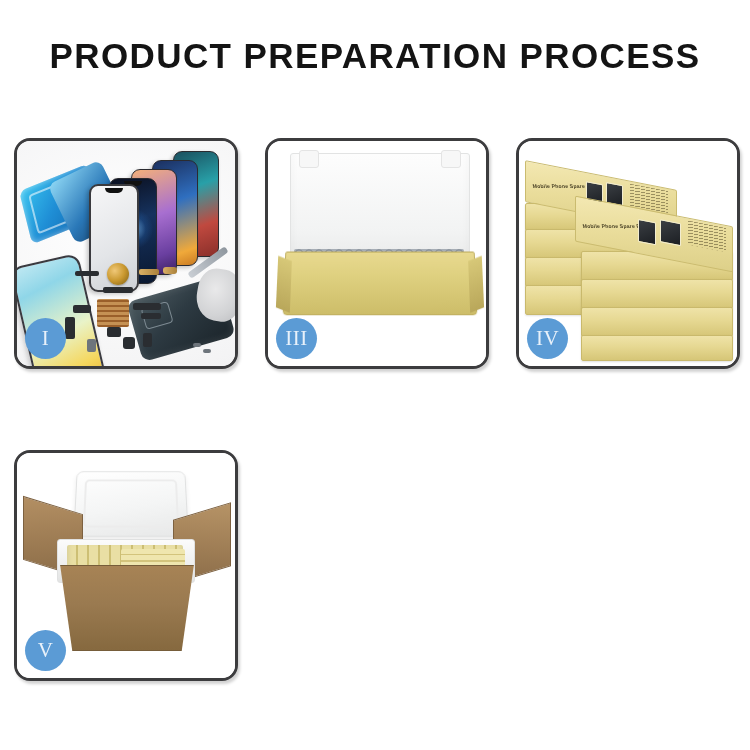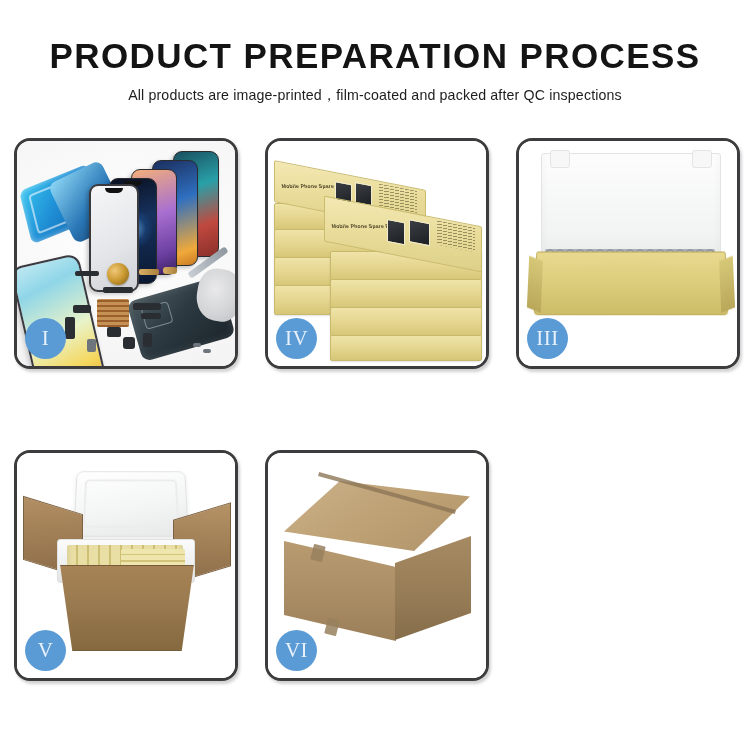--- a/index.html
+++ b/index.html
@@ -366,21 +366,20 @@
     position:absolute; background: rgba(152,128,94,0.85); border-radius:1px;
   }
 </style>
 </head>
 <body>
 
 <div class="page">
 
   <div class="header">
     <div class="title">PRODUCT PREPARATION PROCESS</div>
-    <div class="subtitle">All products are image-printed，film-coated and packed after QC inspections</div>
   </div>
 
   <div class="grid">
 
     <div class="panel">
       <div class="panel-art p1">
         <div class="adhesive"></div>
         <div class="adhesive2"></div>
 
         <div class="phone-fan">
@@ -417,20 +416,29 @@
         <div class="sm light" style="left:186px; top:208px; width:8px; height:4px;"></div>
 
         <div class="tweezers"></div>
         <div class="hand"></div>
       </div>
       <div class="badge">I</div>
     </div>
 
 
     <div class="panel">
+      <div class="panel-art p3">
+        <div class="lid"></div>
+        <div class="bubblefill"></div>
+        <div class="boxbase"></div>
+      </div>
+      <div class="badge">III</div>
+    </div>
+
+    <div class="panel">
       <div class="panel-art p4">
         <div class="stack">
 
           <div class="kbox" style="left:0px;   top:44px;  width:118px; height:26px;"></div>
           <div class="kbox" style="left:0px;   top:70px;  width:118px; height:28px;"></div>
           <div class="kbox" style="left:0px;   top:98px;  width:118px; height:28px;"></div>
           <div class="kbox" style="left:0px;   top:126px; width:118px; height:28px;"></div>
 
           <div class="kbox" style="left:56px;  top:92px;  width:150px; height:28px;"></div>
           <div class="kbox" style="left:56px;  top:120px; width:150px; height:28px;"></div>
@@ -447,50 +455,30 @@
           <div class="klid" style="left:50px; top:52px; width:156px; height:44px; transform: skewY(11deg);">
             <span class="klabel" style="left:6px; top:18px; transform: rotate(-11deg);">Mobile Phone Spare Parts</span>
             <div class="kwin" style="left:62px; top:10px; width:16px; height:21px;"></div>
             <div class="kwin" style="left:84px; top:6px; width:19px; height:21px;"></div>
             <div class="klines" style="left:112px; top:2px; width:38px; height:24px;"></div>
           </div>
 
         </div>
       </div>
       <div class="badge">IV</div>
-    </div>
-
-    <div class="panel">
-      <div class="panel-art p3">
-        <div class="lid"></div>
-        <div class="bubblefill"></div>
-        <div class="boxbase"></div>
-      </div>
-      <div class="badge">III</div>
     </div>
 
     <div class="panel">
       <div class="panel-art p5">
         <div class="foamlid"></div>
         <div class="flapL"></div>
         <div class="flapR"></div>
         <div class="foaminner"></div>
         <div class="innerboxes"></div>
         <div class="innerboxes2"></div>
         <div class="cartonbody"></div>
       </div>
       <div class="badge">V</div>
     </div>
 
-    <div class="panel">
-      <div class="panel-art p6">
-        <div class="bx-top"></div>
-        <div class="bx-front"></div>
-        <div class="bx-side"></div>
-        <div class="bx-seam"></div>
-        <div class="bx-tape" style="left:44px; top:92px; width:12px; height:16px; transform:rotate(14deg);"></div>
-        <div class="bx-tape" style="left:58px; top:166px; width:12px; height:16px; transform:rotate(14deg);"></div>
-      </div>
-      <div class="badge">VI</div>
-    </div>
 
   </div>
 </div>
 
 </body></html>

